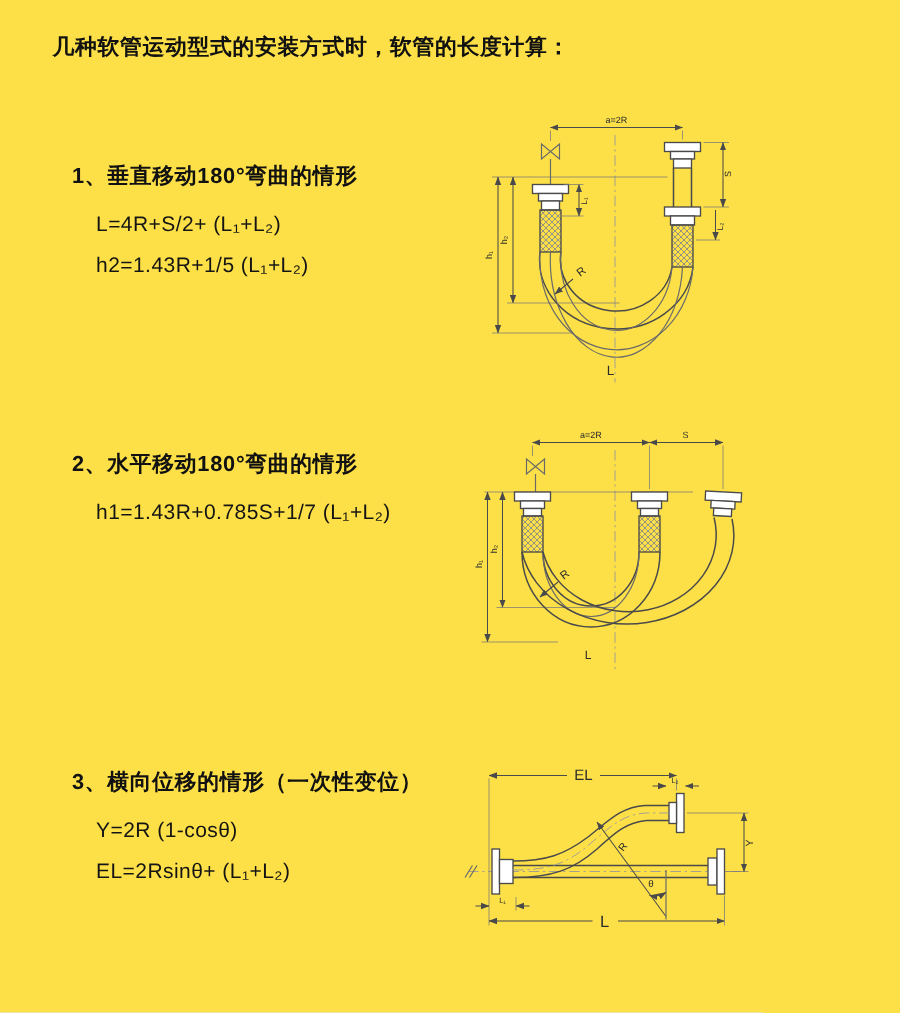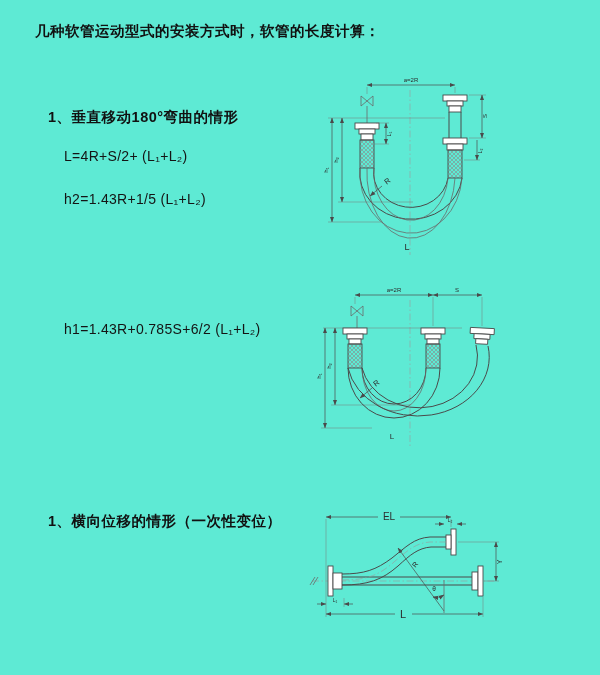--- a/index.html
+++ b/index.html
@@ -1,28 +1,28 @@
 <!DOCTYPE html>
 <html><head>
 <meta charset="utf-8">
 <style>
   html,body { margin:0; padding:0; background:#e8e8e8; }
   .page {
     position:relative; width:600px; height:675px; margin:0 auto;
-    background:#5eead4; overflow:hidden;
+    background:#fde047; overflow:hidden;
     font-family:"Liberation Sans","DejaVu Sans",sans-serif; color:#1c1c1c;
   }
   .title {
     position:absolute; left:35px; top:22px;
     font-size:14.5px; font-weight:700; letter-spacing:0.5px; color:#111;
   }
   .section { position:absolute; left:48px; }
   .section .heading { font-size:14.5px; font-weight:700; color:#111; margin:0 0 9px 0; letter-spacing:0.5px; }
   .formula {
-    margin:16px 0 0 16px; height:27px; line-height:27px;
+    margin:0 0 0 16px; height:27px; line-height:27px;
     font-size:14px; color:#141414; letter-spacing:0.3px; white-space:pre;
   }
   .diagram { position:absolute; }
   svg { overflow:visible; }
   svg text { font-family:"Liberation Sans","DejaVu Sans",sans-serif; fill:#2c2c2c; }
   .dl  { stroke:#4a4a4a; stroke-width:1;   fill:none; }   
   .dl2 { stroke:#6a6a6a; stroke-width:0.8; fill:none; }   
   .dim { stroke:#4a4a4a; stroke-width:0.7; fill:none; }   
   .ext { stroke:#7a7a7a; stroke-width:0.5; fill:none; }   
   .cl  { stroke:#9a9a9a; stroke-width:0.6; fill:none; stroke-dasharray:7 2.5 1.5 2.5; } 
@@ -36,25 +36,28 @@
 
   <div class="title">几种软管运动型式的安装方式时，软管的长度计算：</div>
 
   <div class="section" style="top:108px;">
     <div class="heading">1、垂直移动180°弯曲的情形</div>
     <div class="formula">L=4R+S/2+ (L₁+L₂)</div>
     <div class="formula">h2=1.43R+1/5 (L₁+L₂)</div>
   </div>
 
   <div class="section" style="top:300px;">
-    <div class="formula">h1=1.43R+0.785S+6/2 (L₁+L₂)</div>
+    <div class="heading">2、水平移动180°弯曲的情形</div>
+    <div class="formula">h1=1.43R+0.785S+1/7 (L₁+L₂)</div>
   </div>
 
   <div class="section" style="top:512px;">
-    <div class="heading">1、横向位移的情形（一次性变位）</div>
+    <div class="heading">3、横向位移的情形（一次性变位）</div>
+    <div class="formula">Y=2R (1-cosθ)</div>
+    <div class="formula">EL=2Rsinθ+ (L₁+L₂)</div>
   </div>
 
   <svg class="diagram" style="left:310px; top:70px;" width="290" height="190" viewBox="0 0 290 190">
     <defs>
       <marker id="arr" viewBox="0 0 10 10" refX="9.5" refY="5" markerWidth="8" markerHeight="8" orient="auto-start-reverse">
         <path d="M0,1.2 L10,5 L0,8.8 z" fill="#4a4a4a"></path>
       </marker>
       <pattern id="braid" width="4" height="4" patternUnits="userSpaceOnUse">
         <path d="M0,0 L4,4 M4,0 L0,4" stroke="#8a8a8a" stroke-width="0.6" fill="none"></path>
       </pattern>

